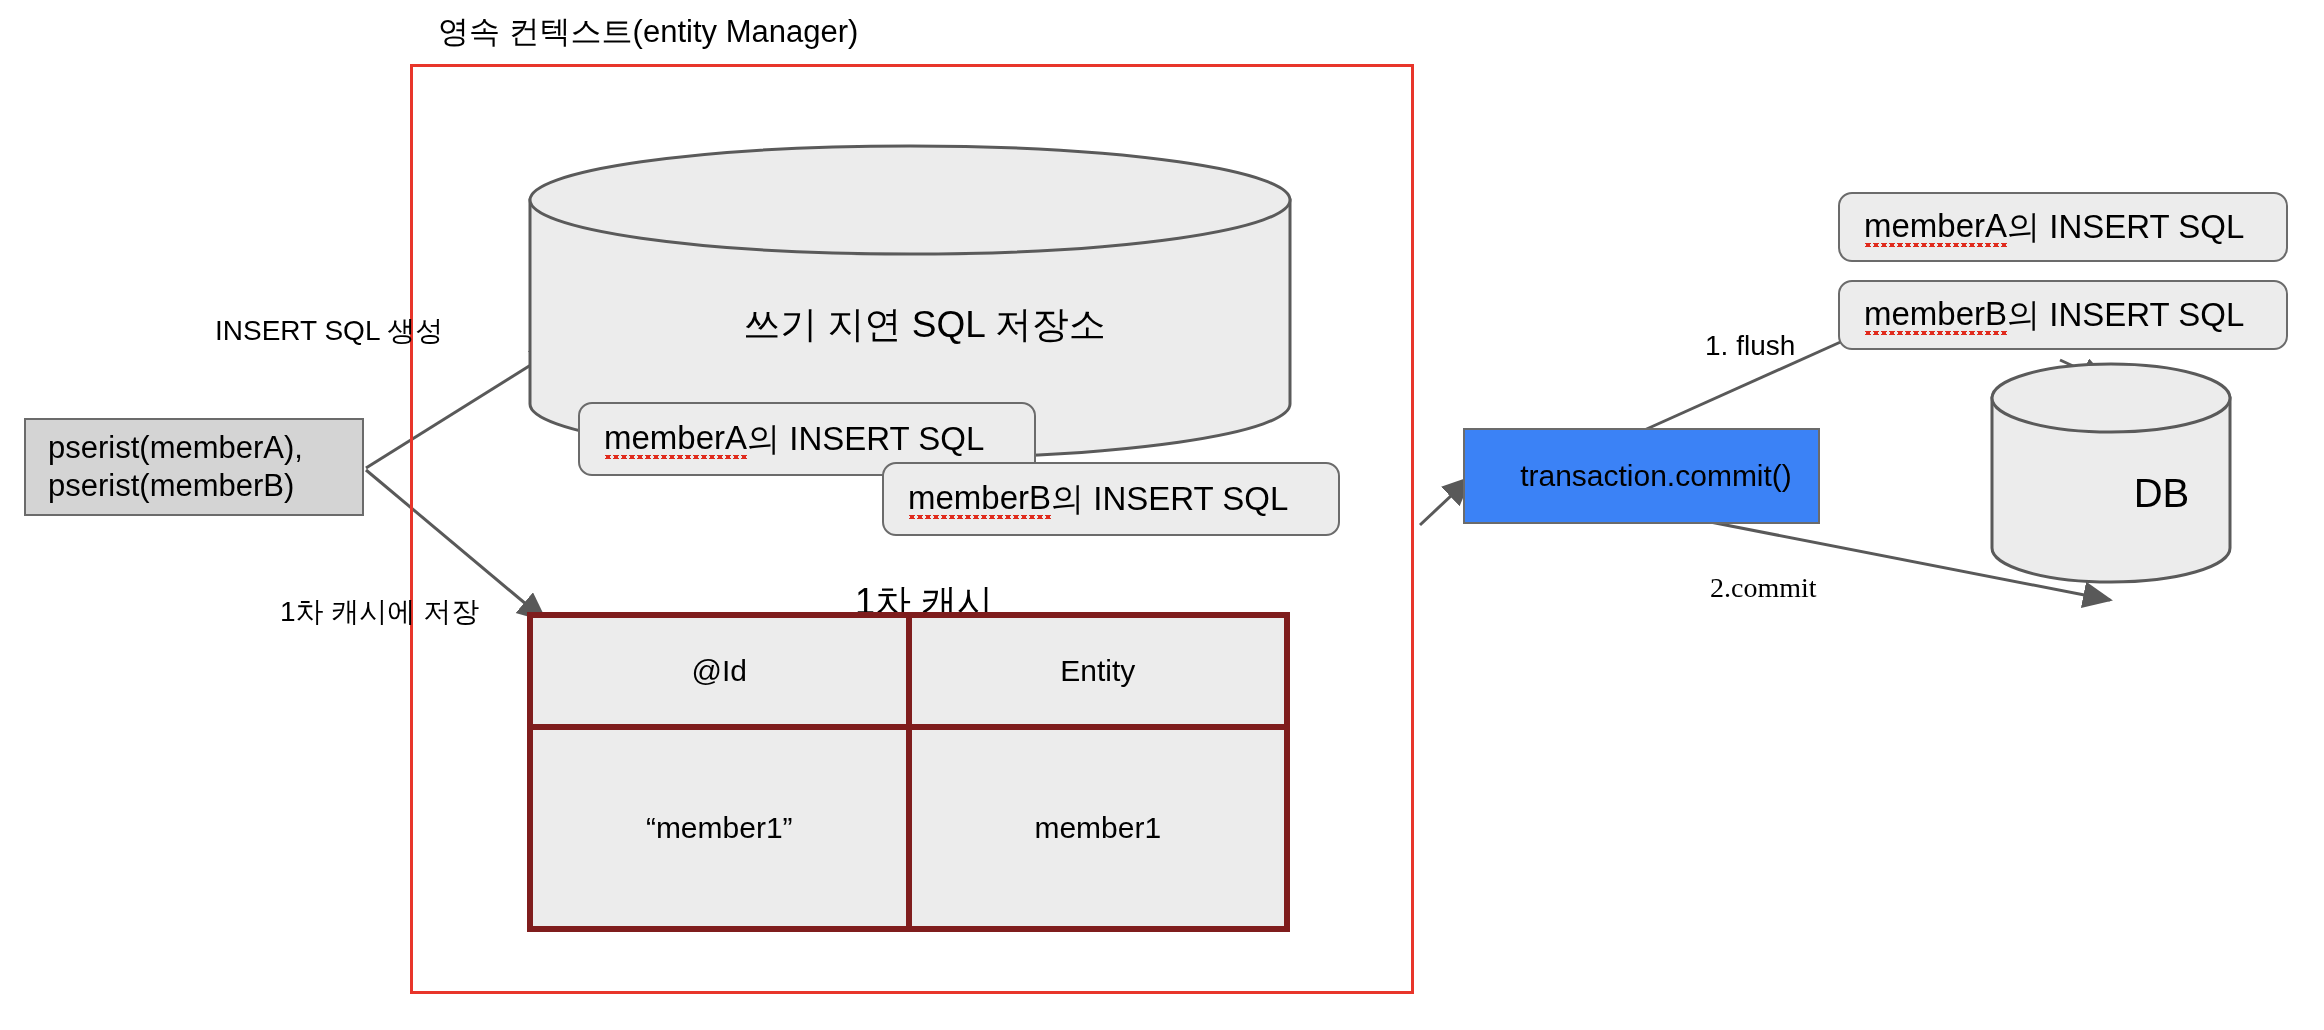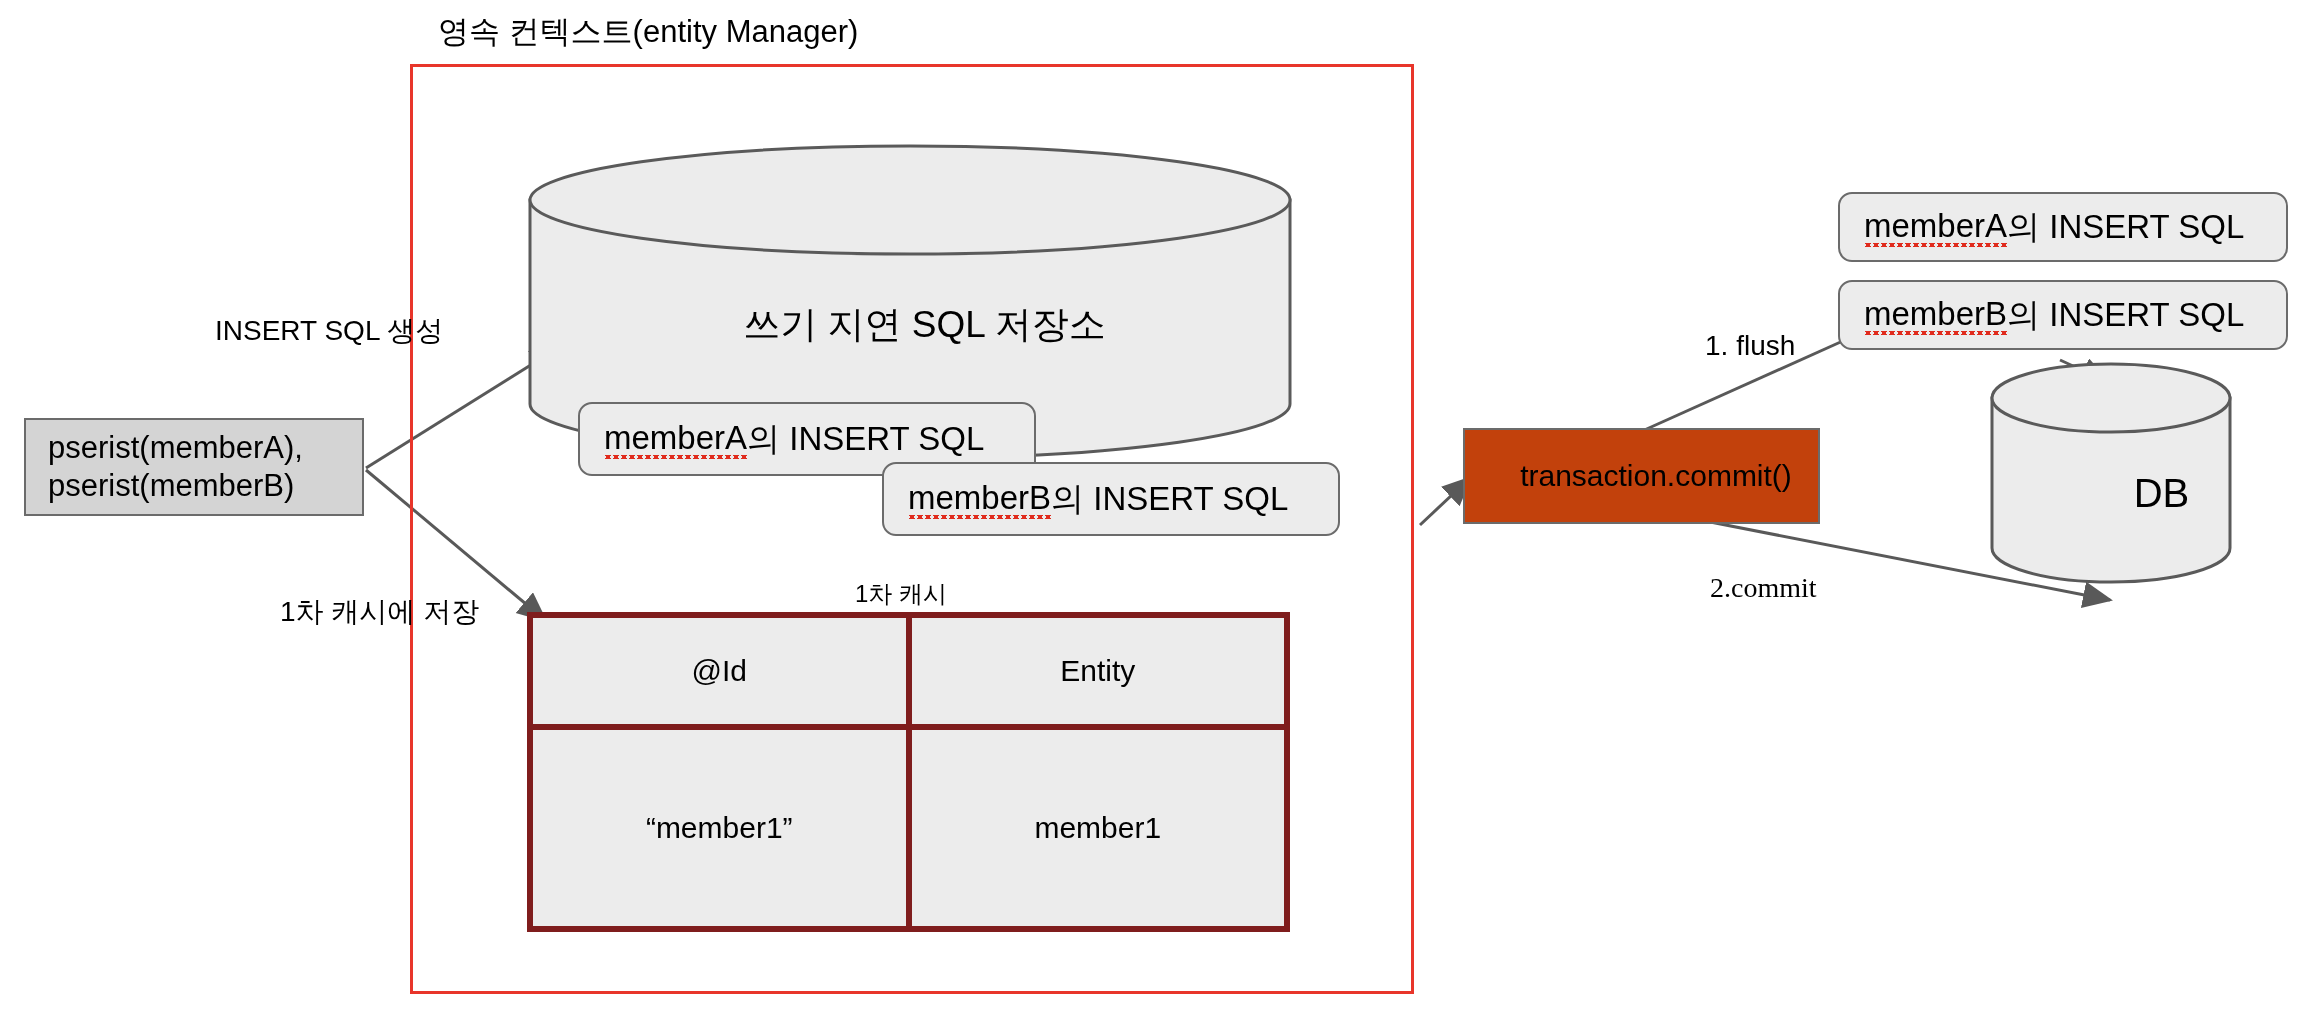--- a/index.html
+++ b/index.html
@@ -65,21 +65,21 @@
   }
   
   .edge-label {
     position: absolute;
     font-size: 28px;
     color: #000000;
     white-space: nowrap;
   }
   #lbl-insert-sql { left: 215px; top: 312px; }
   #lbl-first-cache-save { left: 280px; top: 593px; }
-  #lbl-cache-title { left: 855px; top: 578px; font-size: 24px; }
+  #lbl-cache-title { left: 855px; top: 578px; font-size: 36px; }
   #lbl-flush { left: 1705px; top: 330px; }
   #lbl-commit { left: 1710px; top: 572px; font-family: Liberation Serif, serif; }
   #store-label {
     left: 530px; top: 298px;
     width: 760px; height: 54px;
     font-size: 37px;
   }
   
   .sqlchip {
     position: absolute;
@@ -128,21 +128,21 @@
     height: 106px;
     padding: 0;
   }
   #cache-table td.colsplit, #cache-table th.colsplit {
     border-left-width: 4px;
   }
   
   #commit-box {
     left: 1463px; top: 428px;
     width: 357px; height: 96px;
-    background: #c2410c;
+    background: #3b82f6;
     border: 2px solid #6b6b6b;
     font-size: 30px;
   }
   #db-label {
     left: 1992px; top: 468px;
     width: 238px; height: 50px;
     font-size: 40px;
     margin-left: 36px;
   }
 </style>

